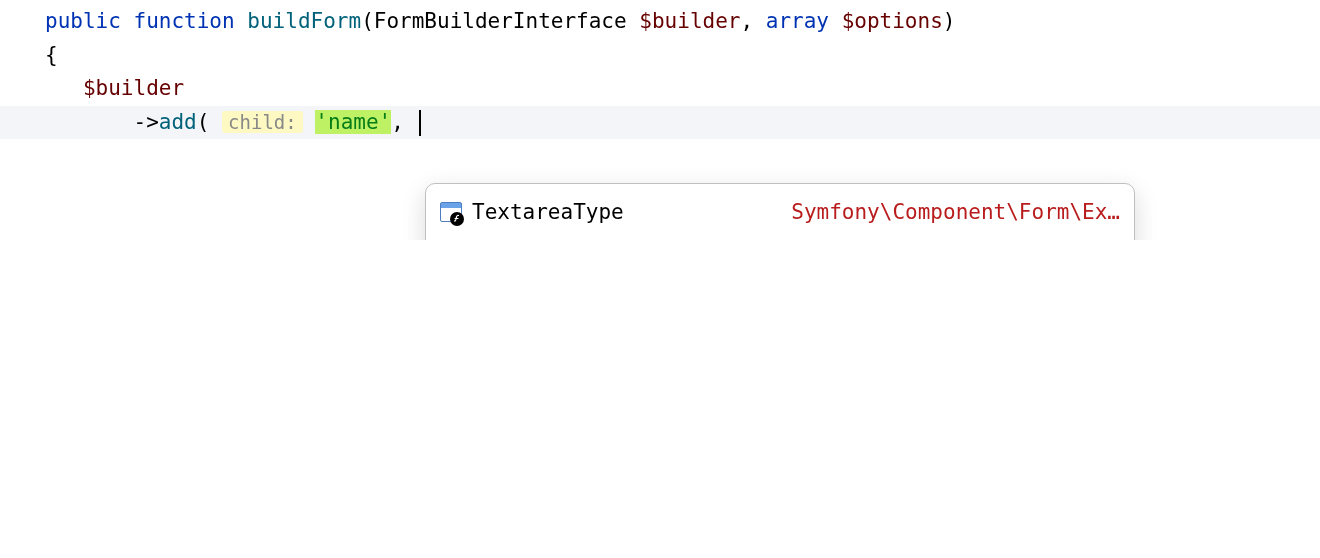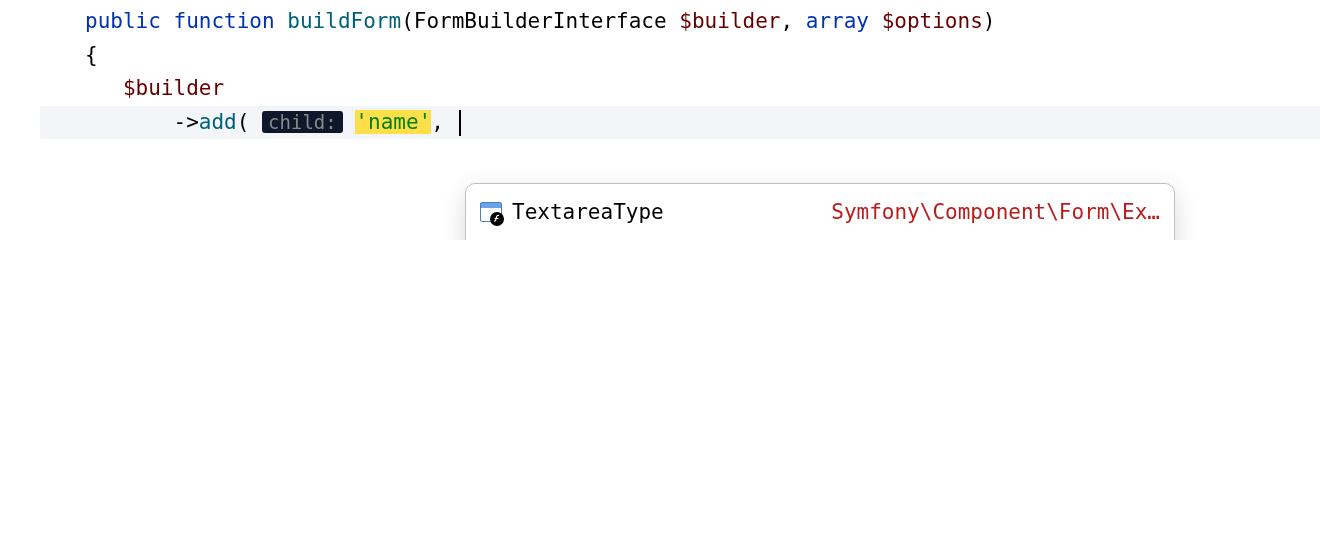--- a/index.html
+++ b/index.html
@@ -10,21 +10,20 @@
     body {
       font-family: 'Menlo', 'Monaco', 'Consolas', monospace;
       font-size: 21px;
       background: #ffffff;
       color: #000000;
       line-height: 1.6;
       padding-top: 5px;
     }
     .code-area {
       position: relative;
-      margin-left: 40px;
     }
     .line {
       white-space: pre;
       padding-left: 45px;
     }
     .line-highlight {
       background: #f3f5f9;
     }
     .keyword {
       color: #0033b3;
@@ -32,31 +31,31 @@
     .function-name {
       color: #00627a;
     }
     .type-name {
       color: #000000;
     }
     .variable {
       color: #660000;
     }
     .param-hint {
-      background: #0f172a;
+      background: #fef9c3;
       color: #888888;
       padding: 0 6px;
       border-radius: 3px;
       font-size: 19px;
     }
     .string {
       color: #067d17;
     }
     .string-bg {
-      background: #fde047;
+      background: #bef264;
     }
     .punct {
       color: #000000;
     }
     .cursor {
       display: inline-block;
       width: 2px;
       height: 26px;
       background: #000000;
       vertical-align: middle;

